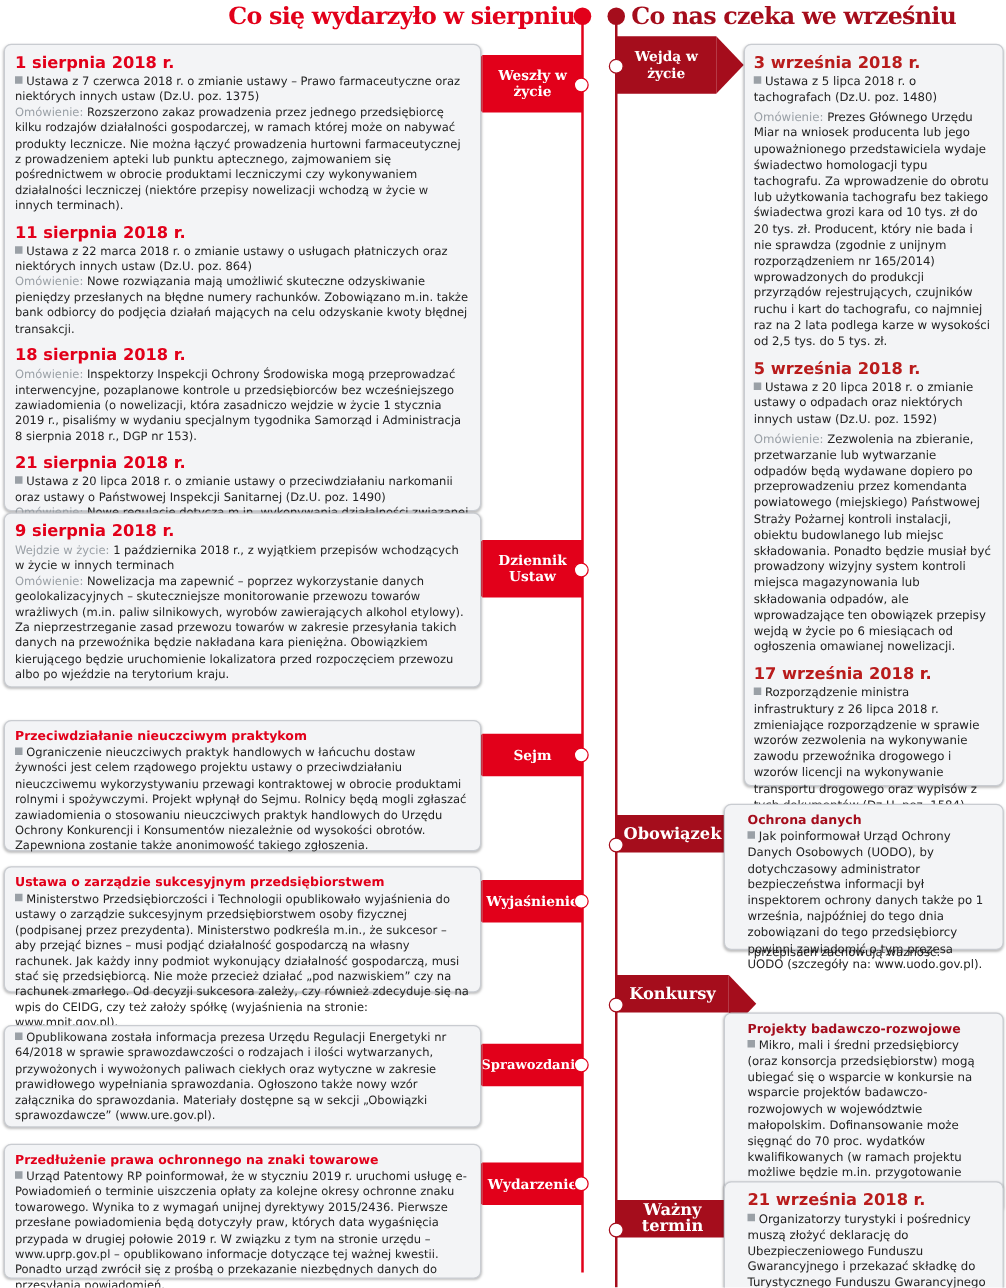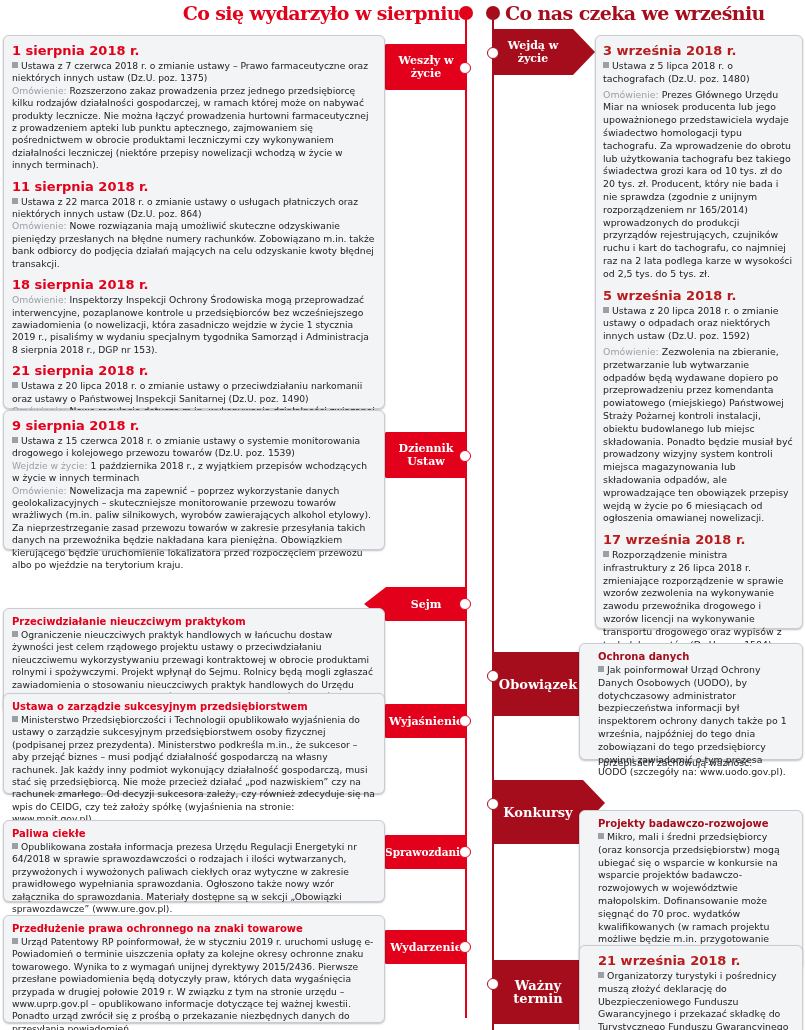--- a/index.html
+++ b/index.html
@@ -30,21 +30,21 @@
   .tag.l{left:386px;width:80px;background:#e2001a;}
   .tag.r{left:493px;width:80px;background:#a50d1c;}
   .arrow-l{position:absolute;left:-22px;top:0;width:0;height:0;border-top:17px solid transparent;border-bottom:17px solid transparent;border-right:22px solid #e2001a;}
   .arrow-r{position:absolute;right:-22px;top:0;width:0;height:0;border-top:17px solid transparent;border-bottom:17px solid transparent;border-left:22px solid #a50d1c;}
   .knob{position:absolute;width:10px;height:10px;border-radius:50%;background:#fff;top:12px;}
   .tag.l .knob{right:-5px;border:1.5px solid #e2001a;}
   .tag.r .knob{left:-6px;border:1.5px solid #a50d1c;}
   .tag.big{height:46px;}
   .tag.big .arrow-l,.tag.big .arrow-r{border-top-width:23px;border-bottom-width:23px;}
   .tag.big .knob{top:18px;}
-  .tag.r.big2{width:90px;height:64px;font-size:13px;}
+  .tag.r.big2{width:90px;height:30px;font-size:13px;}
   .tag.r.big2 .arrow-r{border-top-width:23px;border-bottom-width:23px;}
   .tag.r.big2 .knob{top:18px;}
 </style>
 </head>
 <body>
 
 <div class="title left">Co się wydarzyło w sierpniu</div>
 <div class="dot l"></div>
 <div class="dot r"></div>
 <div class="title right">Co nas czeka we wrześniu</div>
@@ -81,52 +81,50 @@
   </div>
 </div>
 
 <div class="tag l big" style="top:432px;">
   <span class="arrow-l"></span>
   <span style="width:66px;">Dziennik Ustaw</span>
   <span class="knob"></span>
 </div>
 <div class="card lc" style="top:410px;height:140px;">
   <div class="date">9 sierpnia 2018 r.</div>
-  <div><span class="sq"></span><span>Ustawa z 15 czerwca 2018 r. o zmianie ustawy o systemie monitorowania drogowego i kolejowego przewozu towarów (Dz.U. poz. 1539)</span></div>
   <div><span class="lbl">Wejdzie w życie:</span> <span>1 października 2018 r., z wyjątkiem przepisów wchodzących w życie w innych terminach</span></div>
   <div><span class="lbl">Omówienie:</span> <span>Nowelizacja ma zapewnić – poprzez wykorzystanie danych geolokalizacyjnych – skuteczniejsze monitorowanie przewozu towarów wrażliwych (m.in. paliw silnikowych, wyrobów zawierających alkohol etylowy). Za nieprzestrzeganie zasad przewozu towarów w zakresie przesyłania takich danych na przewoźnika będzie nakładana kara pieniężna. Obowiązkiem kierującego będzie uruchomienie lokalizatora przed rozpoczęciem przewozu albo po wjeździe na terytorium kraju.</span></div>
 </div>
 
 <div class="tag l" style="top:587px;">
   <span class="arrow-l"></span>
   <span>Sejm</span>
   <span class="knob" style="top:11px;"></span>
 </div>
-<div class="card lc" style="top:608px;height:105px;">
+<div class="card lc" style="top:576px;height:105px;">
   <div class="head">Przeciwdziałanie nieuczciwym praktykom</div>
   <div><span class="sq"></span><span>Ograniczenie nieuczciwych praktyk handlowych w łańcuchu dostaw żywności jest celem rządowego projektu ustawy o przeciwdziałaniu nieuczciwemu wykorzystywaniu przewagi kontraktowej w obrocie produktami rolnymi i spożywczymi. Projekt wpłynął do Sejmu. Rolnicy będą mogli zgłaszać zawiadomienia o stosowaniu nieuczciwych praktyk handlowych do Urzędu Ochrony Konkurencji i Konsumentów niezależnie od wysokości obrotów. Zapewniona zostanie także anonimowość takiego zgłoszenia.</span></div>
 </div>
 
 <div class="tag l" style="top:704px;">
   <span class="arrow-l"></span>
   <span>Wyjaśnienie</span>
   <span class="knob" style="top:11px;"></span>
 </div>
 <div class="card lc" style="top:693px;height:101px;">
   <div class="head">Ustawa o zarządzie sukcesyjnym przedsiębiorstwem</div>
   <div><span class="sq"></span><span>Ministerstwo Przedsiębiorczości i Technologii opublikowało wyjaśnienia do ustawy o zarządzie sukcesyjnym przedsiębiorstwem osoby fizycznej (podpisanej przez prezydenta). Ministerstwo podkreśla m.in., że sukcesor – aby przejąć biznes – musi podjąć działalność gospodarczą na własny rachunek. Jak każdy inny podmiot wykonujący działalność gospodarczą, musi stać się przedsiębiorcą. Nie może przecież działać „pod nazwiskiem” czy na rachunek zmarłego. Od decyzji sukcesora zależy, czy również zdecyduje się na wpis do CEIDG, czy też założy spółkę (wyjaśnienia na stronie: www.mpit.gov.pl).</span></div>
 </div>
 
 <div class="tag l" style="top:835px;">
   <span class="arrow-l"></span>
   <span style="font-size:10.5px;">Sprawozdania</span>
   <span class="knob" style="top:11px;"></span>
 </div>
 <div class="card lc" style="top:820px;height:82px;">
-  <div class="head">Paliwa ciekłe</div>
   <div><span class="sq"></span><span>Opublikowana została informacja prezesa Urzędu Regulacji Energetyki nr 64/2018 w sprawie sprawozdawczości o rodzajach i ilości wytwarzanych, przywożonych i wywożonych paliwach ciekłych oraz wytyczne w zakresie prawidłowego wypełniania sprawozdania. Ogłoszono także nowy wzór załącznika do sprawozdania. Materiały dostępne są w sekcji „Obowiązki sprawozdawcze” (www.ure.gov.pl).</span></div>
 </div>
 
 <div class="tag l" style="top:930px;">
   <span class="arrow-l"></span>
   <span>Wydarzenie</span>
   <span class="knob" style="top:11px;"></span>
 </div>
 <div class="card lc" style="top:915px;height:108px;">
   <div class="head">Przedłużenie prawa ochronnego na znaki towarowe</div>

